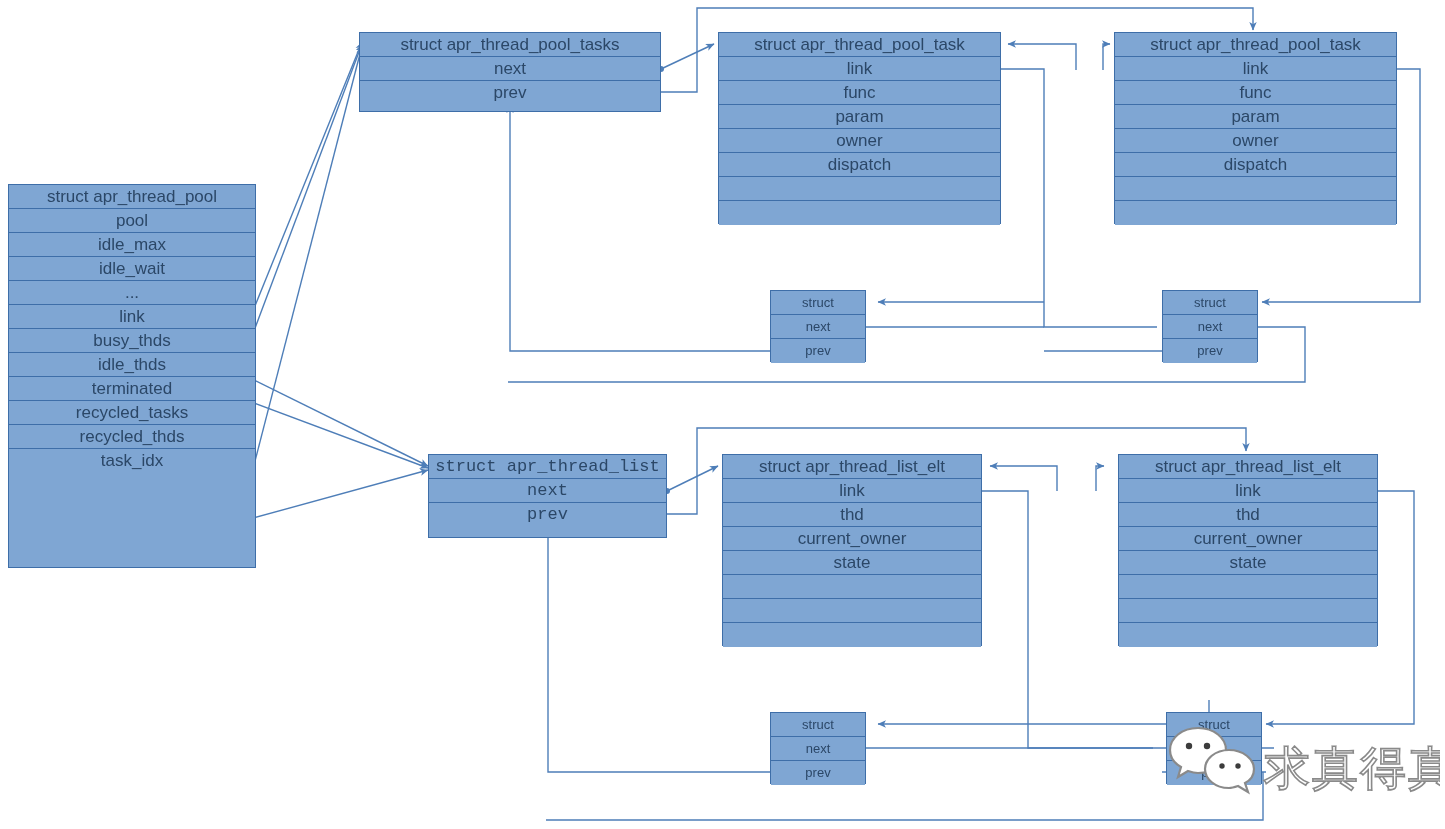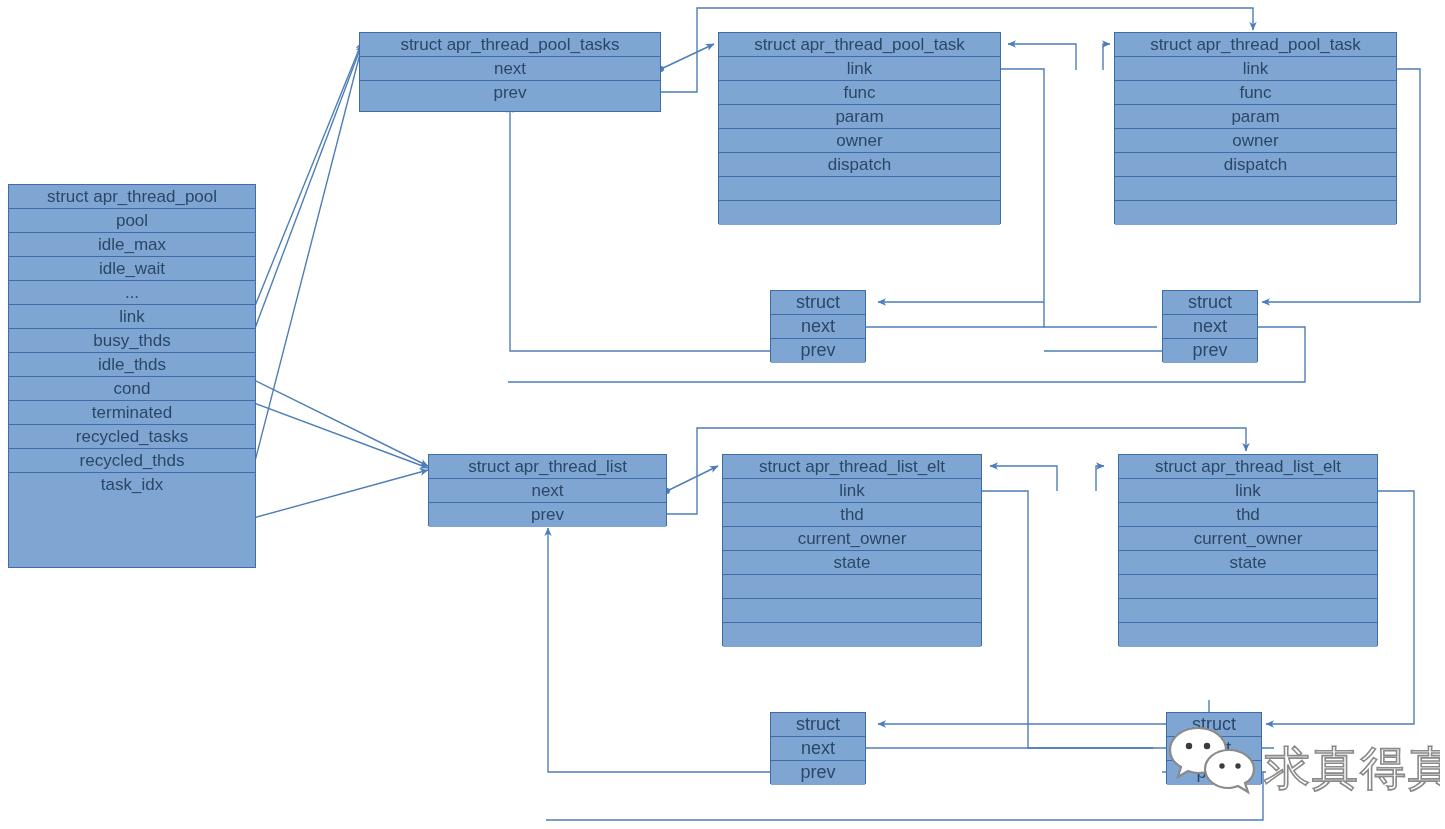--- a/index.html
+++ b/index.html
@@ -35,21 +35,21 @@
     font-size:17px;
     line-height:23px;
     height:24px;
     text-align:center;
     white-space:nowrap;
     overflow:hidden;
   }
   .row:last-child{border-bottom:none;}
   .row.empty{color:transparent;}
   .row.hdr{letter-spacing:0px;}
-  .box.small .row{font-size:18px;}
+  .box.small .row{font-size:13px;}
   
   #watermark{
     position:absolute;
     left:1168px;
     top:722px;
     width:272px;
     height:86px;
     pointer-events:none;
   }
   #watermark svg{display:block;}
@@ -127,21 +127,20 @@
 
   <div class="box" style="left:8px;top:171px;width:248px;height:384px;margin-top:13px;">
     <div class="row hdr">struct apr_thread_pool</div>
     <div class="row">pool</div>
     <div class="row">idle_max</div>
     <div class="row">idle_wait</div>
     <div class="row">...</div>
     <div class="row">link</div>
     <div class="row">busy_thds</div>
     <div class="row">idle_thds</div>
-    <div class="row">cond</div>
     <div class="row">terminated</div>
     <div class="row">recycled_tasks</div>
     <div class="row">recycled_thds</div>
     <div class="row">task_idx</div>
   </div>
 
   <div class="box" style="left:359px;top:32px;width:302px;height:80px;">
     <div class="row hdr">struct apr_thread_pool_tasks</div>
     <div class="row">next</div>
     <div class="row">prev</div>
@@ -174,21 +173,21 @@
     <div class="row">next</div>
     <div class="row">prev</div>
   </div>
 
   <div class="box small" style="left:1162px;top:290px;width:96px;height:72px;">
     <div class="row hdr">struct</div>
     <div class="row">next</div>
     <div class="row">prev</div>
   </div>
 
-  <div class="box" style="left:428px;top:454px;width:239px;height:72px;">
+  <div class="box" style="left:428px;top:454px;width:239px;height:84px;font-family:Liberation Mono, monospace;">
     <div class="row hdr">struct apr_thread_list</div>
     <div class="row">next</div>
     <div class="row">prev</div>
   </div>
 
   <div class="box" style="left:722px;top:454px;width:260px;height:192px;">
     <div class="row hdr">struct apr_thread_list_elt</div>
     <div class="row">link</div>
     <div class="row">thd</div>
     <div class="row">current_owner</div>

